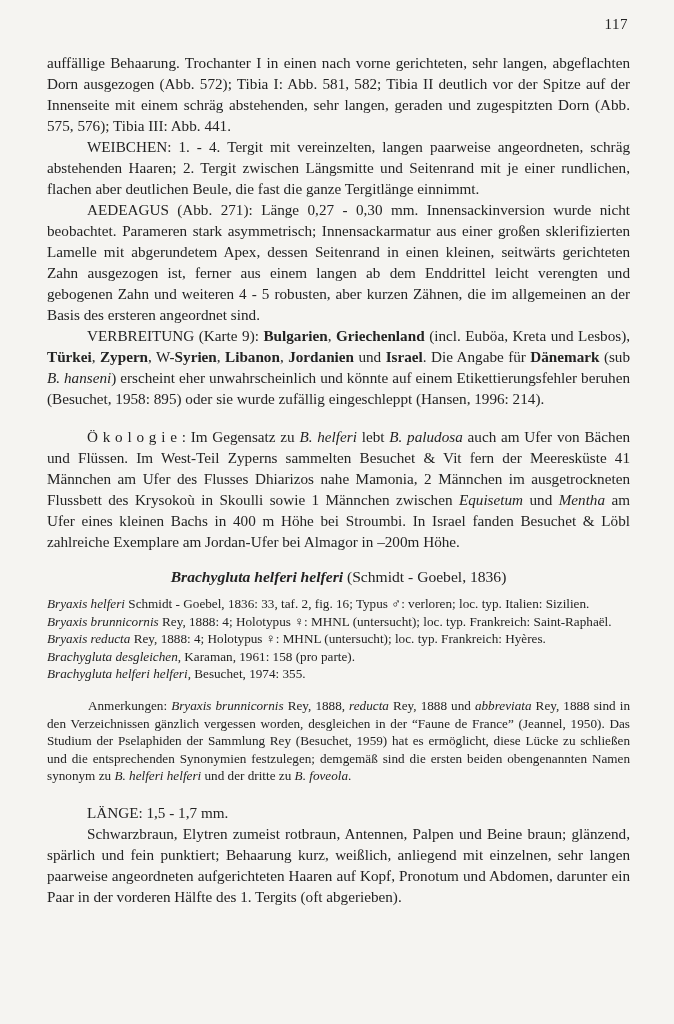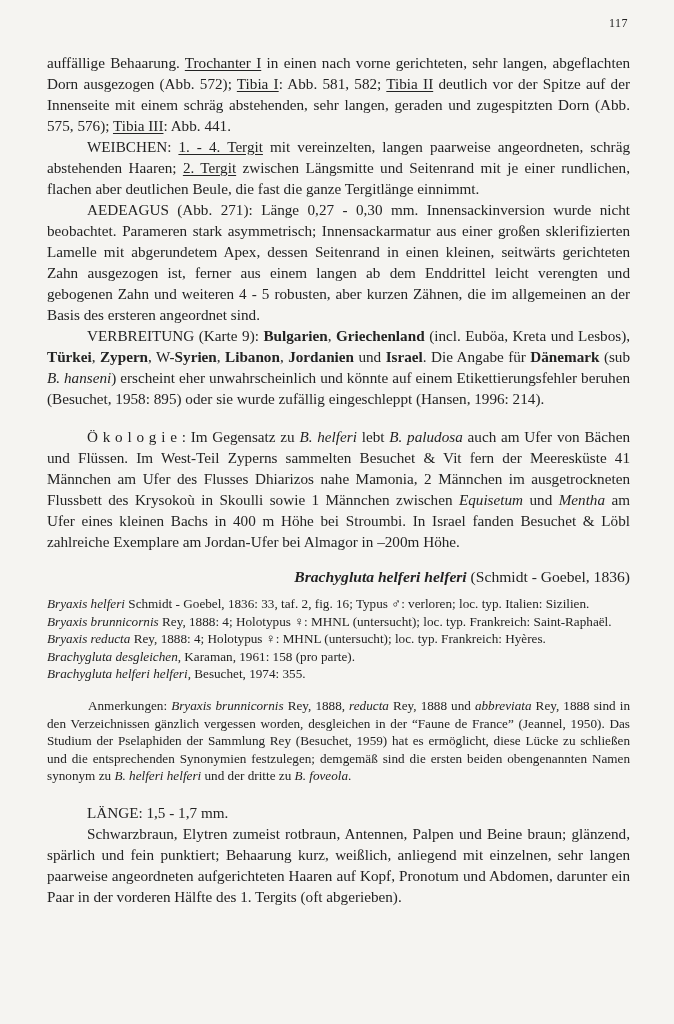--- a/index.html
+++ b/index.html
@@ -12,56 +12,56 @@
   }
   .page{
     position:relative;
     width:674px;height:1024px;
     box-sizing:border-box;
     padding:52px 44px 0 47px;
   }
   .page-number{
     position:absolute;
     top:16px;right:46px;
-    font-size:12px;
+    font-size:15px;
     letter-spacing:0.5px;
   }
   .col{width:583px;}
   p{margin:0;}
   .p-body{
     font-size:15.2px;
     line-height:21px;
     text-align:justify;
   }
   .indent{text-indent:40px;}
   .gap-sm{margin-top:17px;}
   .species-heading{
     font-size:15.6px;
     line-height:20px;
     margin-top:15px;
     margin-bottom:8px;
-    text-align:right;
+    text-align:center;
   }
   .syn-entry{
     font-size:13.2px;
     line-height:17.6px;
     text-align:justify;
     padding-left:41px;
     text-indent:-41px;
   }
   .p-notes{
     font-size:13.2px;
     line-height:17.6px;
     text-align:justify;
     text-indent:41px;
     margin-top:14px;
   }
   .b{font-weight:bold;}
   .i{font-style:italic;}
-  .u{text-decoration:underline;text-underline-offset:2px;}
+  .u{text-underline-offset:2px;}
 </style>
 </head>
 <body>
 
 <div class="page">
   <div class="page-number">117</div>
 
   <div class="col">
     <p class="p-body"><span>auffällige Behaarung. </span><span class="u">Trochanter I</span><span> in einen nach vorne gerichteten, sehr langen, abgeflachten Dorn ausgezogen (Abb. 572); </span><span class="u">Tibia I</span><span>: Abb. 581, 582; </span><span class="u">Tibia II</span><span> deutlich vor der Spitze auf der Innenseite mit einem schräg abstehenden, sehr langen, geraden und zugespitzten Dorn (Abb. 575, 576); </span><span class="u">Tibia III</span><span>: Abb. 441.</span></p>
     <p class="p-body indent"><span>WEIBCHEN: </span><span class="u">1. - 4. Tergit</span><span> mit vereinzelten, langen paarweise angeordneten, schräg abstehenden Haaren; </span><span class="u">2. Tergit</span><span> zwischen Längsmitte und Seitenrand mit je einer rundlichen, flachen aber deutlichen Beule, die fast die ganze Tergitlänge einnimmt.</span></p>

